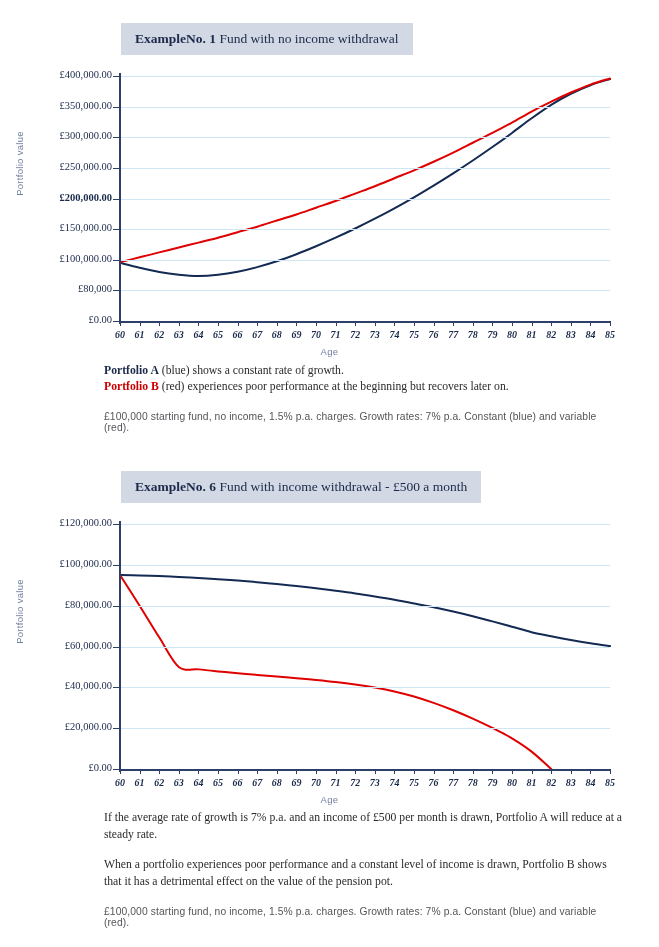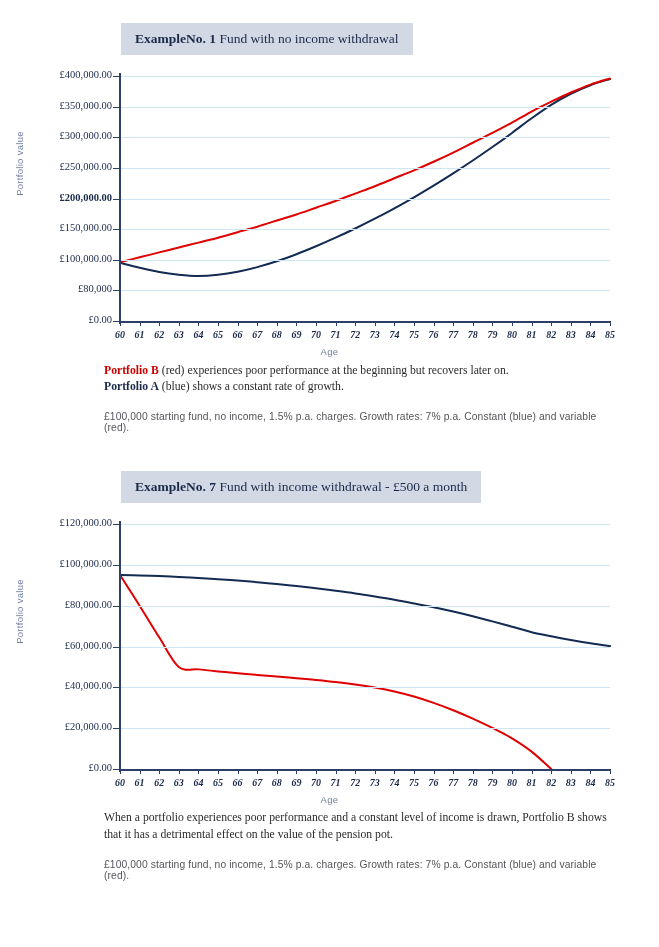--- a/index.html
+++ b/index.html
@@ -285,33 +285,33 @@
         <div class="xtick" style="left: 512px;"></div>
         <div class="xtick" style="left: 531.6px;"></div>
         <div class="xtick" style="left: 551.2px;"></div>
         <div class="xtick" style="left: 570.8px;"></div>
         <div class="xtick" style="left: 590.4px;"></div>
         <div class="xtick" style="left: 610px;"></div>
       </div>
 
     <div class="captions" id="captions-1">
       <div class="cap-line">
-        <span class="pb">Portfolio B</span><span> (red) experiences poor performance at the beginning but recovers later on.</span>
+        <span class="pa">Portfolio A</span><span> (blue) shows a constant rate of growth.</span>
       </div>
       <div class="cap-line">
-        <span class="pa">Portfolio A</span><span> (blue) shows a constant rate of growth.</span>
+        <span class="pb">Portfolio B</span><span> (red) experiences poor performance at the beginning but recovers later on.</span>
       </div>
       <div class="footnote">£100,000 starting fund, no income,  1.5% p.a. charges. Growth rates: 7% p.a. Constant (blue) and variable (red).</div>
     </div>
   </section>
 
   <section class="example" id="example-2">
 
     <div class="banner" id="banner-2">
-      <b>ExampleNo. 7</b><span> Fund with income withdrawal - £500 a month</span>
+      <b>ExampleNo. 6</b><span> Fund with income withdrawal - £500 a month</span>
     </div>
 
     <div class="chart" id="chart-2">
       <div class="ylabels" id="ylabels-2">
           <div class="ylabel-val" style="top: 251px;">£0.00</div>
           <div class="ylabel-val" style="top: 210.167px;">£20,000.00</div>
           <div class="ylabel-val" style="top: 169.333px;">£40,000.00</div>
           <div class="ylabel-val" style="top: 128.5px;">£60,000.00</div>
           <div class="ylabel-val" style="top: 87.6667px;">£80,000.00</div>
           <div class="ylabel-val" style="top: 46.8333px;">£100,000.00</div>
@@ -390,18 +390,19 @@
         <div class="xtick" style="left: 492.4px;"></div>
         <div class="xtick" style="left: 512px;"></div>
         <div class="xtick" style="left: 531.6px;"></div>
         <div class="xtick" style="left: 551.2px;"></div>
         <div class="xtick" style="left: 570.8px;"></div>
         <div class="xtick" style="left: 590.4px;"></div>
         <div class="xtick" style="left: 610px;"></div>
       </div>
 
     <div class="captions" id="captions-2">
+      <div class="cap-para">If the average rate of growth is 7% p.a. and an income of £500 per month is drawn, Portfolio A will reduce at a steady rate.</div>
       <div class="cap-para">When a portfolio experiences poor performance and a constant level of income is drawn, Portfolio B shows that it has a detrimental effect on the value of the pension pot.</div>
       <div class="footnote">£100,000 starting fund, no income,  1.5% p.a. charges. Growth rates: 7% p.a. Constant (blue) and variable (red).</div>
     </div>
   </section>
 
 </div>
 
 </body></html>

